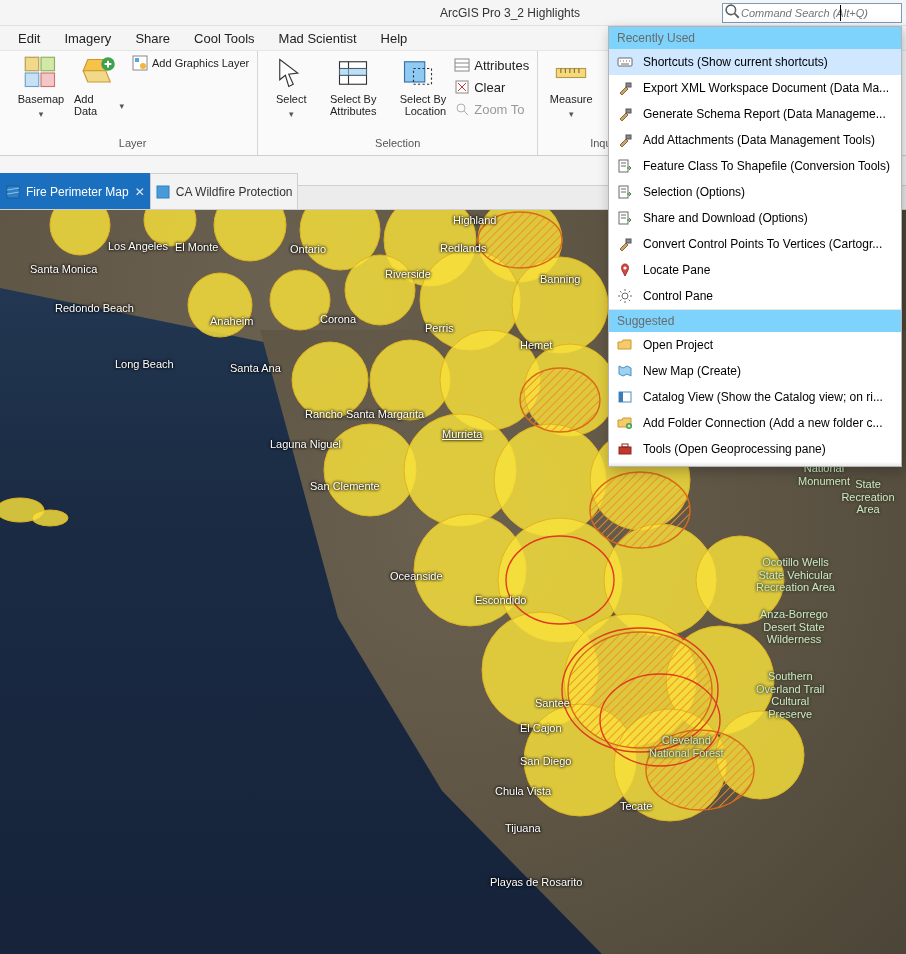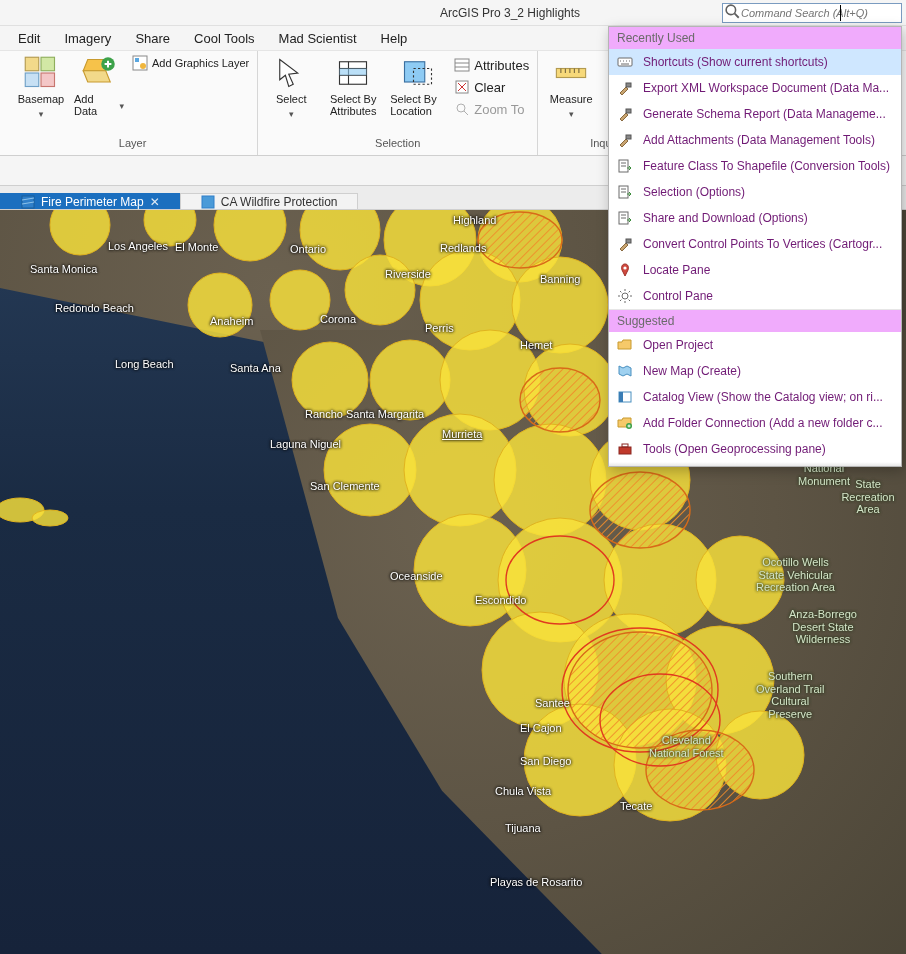--- a/index.html
+++ b/index.html
@@ -35,41 +35,41 @@
 .ic svg { width:100%; height:100%; }
 
 
 .toolbar { height:30px; background:#f5f5f5; border-bottom:1px solid #cfcfcf; display:flex; align-items:center; padding:0 6px; gap:6px;}
 .toolbar .spacer { flex:1; }
 .toolbar .thumb { width:18px; height:18px; border:1px solid #cfcfcf; background:#fff; display:flex; align-items:center; justify-content:center; font-size:10px;}
 .toolbar .dd { font-size:10px; color:#555;}
 
 
 .tab-strip { height:24px; background:#ececec; border-bottom:1px solid #cfcfcf; display:flex; align-items:flex-end;}
-.tab { height:16px; display:flex; align-items:center; gap:6px; padding:0 20px; font-size:12px; border:1px solid #cfcfcf; border-bottom:0; margin-right:-1px;}
+.tab { height:36px; display:flex; align-items:center; gap:6px; padding:0 5px; font-size:12px; border:1px solid #cfcfcf; border-bottom:0; margin-right:-1px;}
 .tab.active { background:#1b6fbf; color:#fff; border-color:#1b6fbf;}
 .tab.inactive { background:#f3f3f3; color:#333;}
 .tab .tab-ic { width:14px; height:14px;}
 .tab .close-x { font-size:12px; opacity:.85;}
 
 
 .map-area { position:relative; width:906px; height:744px; background:#15243a; overflow:hidden;}
 .ocean { position:absolute; inset:0; background: linear-gradient(180deg,#263b57 0%, #1a2b43 40%, #16233a 100%); }
 .land { position:absolute; background: radial-gradient(circle at 30% 30%, #6b6150 0%, #5d5444 50%, #4b4537 100%); }
 .land1 { left:0; top:0; width:906px; height:260px; clip-path: polygon(0 0,100% 0,100% 100%,55% 100%,35% 55%,0 30%);}
 .land2 { left:260px; top:120px; width:650px; height:640px; clip-path: polygon(0 0,100% 0,100% 100%,55% 100%,28% 72%,12% 45%);}
 .fire-overlay { position:absolute; pointer-events:none; }
 .city-label { position:absolute; color:#fff; font-size:11px; text-shadow: 0 0 3px #000, 0 0 3px #000; white-space:nowrap; }
 .region-label { position:absolute; color:#d4e5c8; font-size:11px; text-align:center; text-shadow: 0 0 3px #2b3a1f, 0 0 3px #2b3a1f; line-height:1.15; }
 
 
 .dropdown { position:absolute; right:4px; top:26px; width:294px; background:#fff; border:1px solid #b5b5b5; box-shadow: 2px 4px 12px rgba(0,0,0,.25); z-index:50; font-size:12px; }
-.dropdown .section-hdr { padding:4px 8px; color:#6a6a6a; font-size:12px; background:#f0abfc; border-top:1px solid #e6e6e6;}
+.dropdown .section-hdr { padding:4px 8px; color:#6a6a6a; font-size:12px; background:#7dd3fc; border-top:1px solid #e6e6e6;}
 .dropdown .section-hdr:first-child { border-top:0;}
-.dropdown .item { display:flex; align-items:center; gap:10px; padding:4px 8px; height:26px; color:#701a75;}
+.dropdown .item { display:flex; align-items:center; gap:10px; padding:4px 8px; height:26px; color:#000000;}
 .dropdown .item:hover, .dropdown .item.hl { background:#cfe7ff; }
 .dropdown .item .iic { width:16px; height:16px; flex:0 0 16px; display:flex; align-items:center; justify-content:center; }
 .dropdown .item .lbl { flex:1; overflow:hidden; text-overflow:ellipsis; white-space:nowrap;}
 .dropdown .bottom-border { height:4px; background: linear-gradient(#fff,#e8e8e8);}
 </style>
 </head>
 <body>
 
 <div class="title-row">
   <div class="title-text">ArcGIS Pro 3_2 Highlights</div>
@@ -163,21 +163,21 @@
         </span>
         <span style="text-align:center">Select By Attributes</span>
       </div>
       <div class="big-btn" style="width:56px">
         <span class="ic">
           <svg viewBox="0 0 32 32">
               <rect x="4" y="6" width="18" height="18" fill="#8ecbf4" stroke="#3a6fa0"></rect>
               <rect x="12" y="12" width="16" height="14" fill="none" stroke="#333" stroke-dasharray="2 2"></rect>
             </svg>
         </span>
-        <span style="text-align:left">Select By Location</span>
+        <span style="text-align:right">Select By Location</span>
       </div>
       <div style="display:flex;flex-direction:column;gap:2px;">
         <div class="small-row">
           <span class="ic">
               <svg viewBox="0 0 16 16">
                 <rect x="1" y="2" width="14" height="12" fill="#fff" stroke="#888"></rect>
                 <line x1="1" y1="6" x2="15" y2="6" stroke="#888"></line>
                 <line x1="1" y1="10" x2="15" y2="10" stroke="#888"></line>
               </svg>
             </span>
@@ -373,21 +373,21 @@
       <div class="city-label" style="left: 520px; top: 545px;">San Diego</div>
       <div class="city-label" style="left: 495px; top: 575px;">Chula Vista</div>
       <div class="city-label" style="left: 620px; top: 590px;">Tecate</div>
       <div class="city-label" style="left: 505px; top: 612px;">Tijuana</div>
       <div class="city-label" style="left: 490px; top: 666px;">Playas de Rosarito</div>
     </div>
   <div id="region-labels">
       <div class="region-label" style="left: 798px; top: 252px;">National<br>Monument</div>
       <div class="region-label" style="left: 830px; top: 268px;">State<br>Recreation Area</div>
       <div class="region-label" style="left: 756px; top: 346px;">Ocotillo Wells<br>State Vehicular<br>Recreation Area</div>
-      <div class="region-label" style="left: 760px; top: 398px; margin-left: 29px;">Anza-Borrego<br>Desert State<br>Wilderness</div>
+      <div class="region-label" style="left: 760px; top: 398px;">Anza-Borrego<br>Desert State<br>Wilderness</div>
       <div class="region-label" style="left: 756px; top: 460px;">Southern<br>Overland Trail<br>Cultural<br>Preserve</div>
       <div class="region-label" style="left: 608px; top: 524px; margin-left: 41px;">Cleveland<br>National Forest</div>
     </div>
 </div>
 
 <div class="dropdown">
   <div id="dropdown-body">
       <div class="section-hdr">Recently Used</div>
       <div class="item hl">
         <span class="iic">

